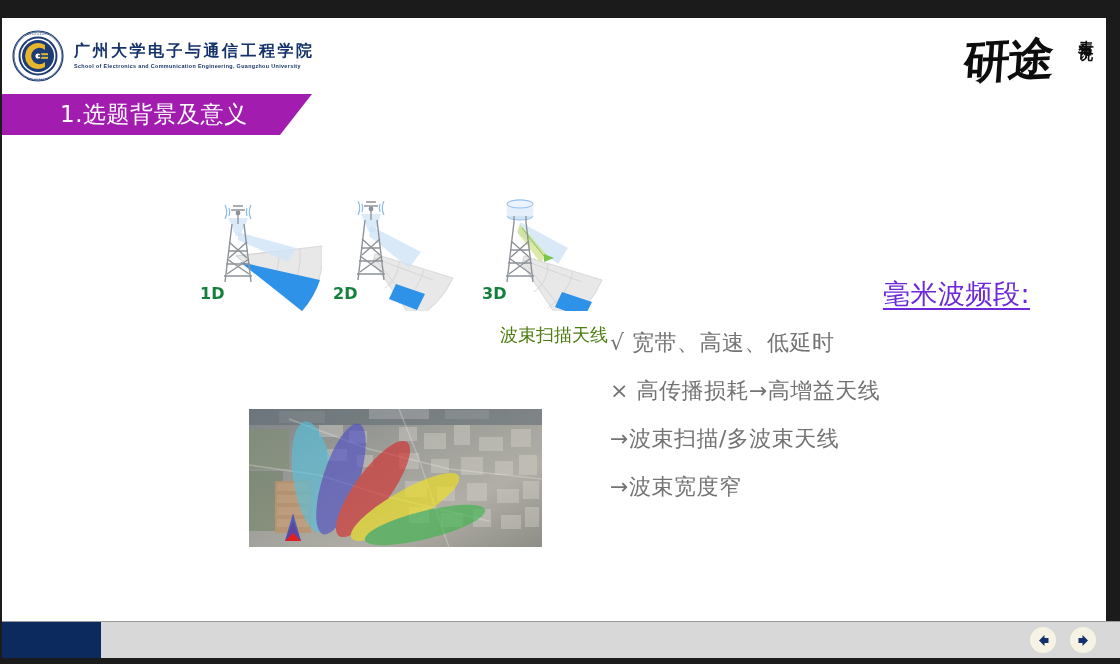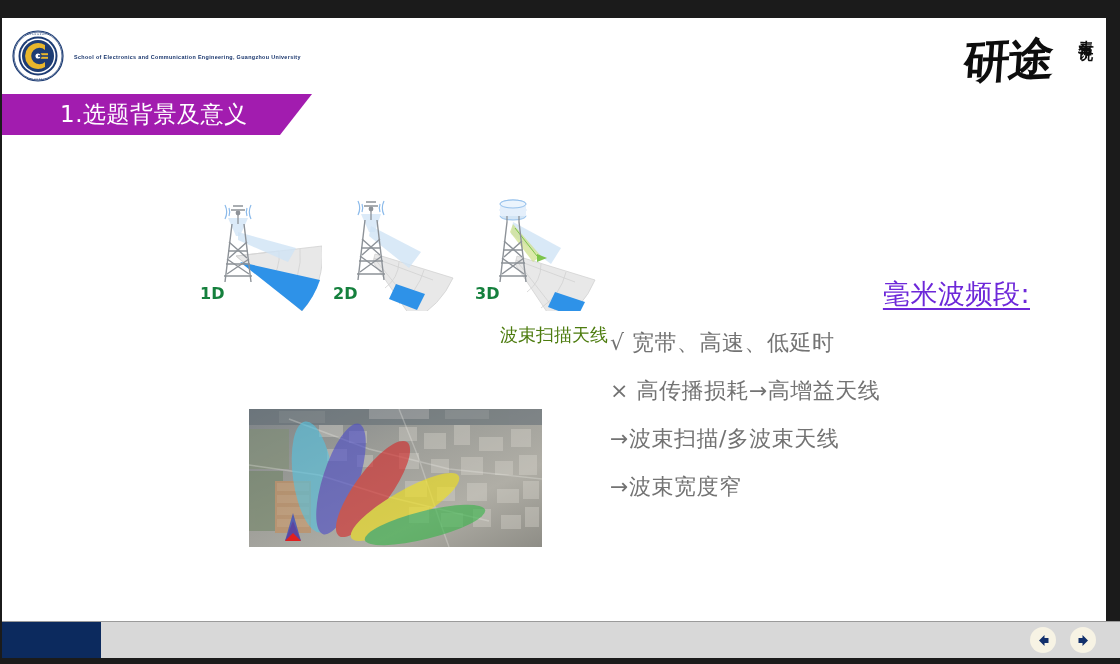--- a/index.html
+++ b/index.html
@@ -192,20 +192,21 @@
             <rect x="25" y="23.2" width="11" height="5.6" fill="#e8b62c"></rect>
             <circle cx="26" cy="26" r="3.1" fill="#ffffff" stroke="#1d3c74" stroke-width="1.1"></circle>
             <rect x="26" y="25.2" width="13" height="1.6" fill="#1d3c74"></rect>
             <g fill="#1d3c74" font-size="2.4" font-family="DejaVu Sans, sans-serif">
               <text x="26" y="5.4" text-anchor="middle">G U A N G Z H O U</text>
               <text x="26" y="49.6" text-anchor="middle">U N I V E R S I T Y</text>
             </g>
           </svg>
         </div>
         <div class="uni-text">
+          <div class="uni-cn">广州大学电子与通信工程学院</div>
           <div class="uni-en">School of Electronics and Communication Engineering, Guangzhou University</div>
         </div>
       </div>
 
       <div class="brand-calli">
         <div class="calli-main">研途</div>
         <div class="calli-sub">青年说</div>
       </div>
     </div>
 
@@ -271,21 +272,21 @@
             <path d="M37 8 A12 12 0 0 1 37 16"></path>
             <path d="M55 8 A12 12 0 0 0 55 16"></path>
             <path d="M33 5 A16 16 0 0 1 33 19"></path>
             <path d="M59 5 A16 16 0 0 0 59 19"></path>
           </g>
           <circle cx="46" cy="13" r="2.4" fill="#8d9298"></circle>
         </svg>
         <span class="lbl">2D</span>
       </div>
 
-      <div class="tower-cell" style="left:275px">
+      <div class="tower-cell" style="left:282px">
         <svg viewBox="0 0 130 115" width="130" height="115">
           <g transform="translate(44,54)">
             <path d="M6 6 L84 30 A88 88 0 0 1 44 74 L4 14 Z" fill="#e8e8e8"></path>
             <path d="M6 6 L84 30 A88 88 0 0 1 44 74 L4 14 Z" fill="none" stroke="#d2d2d2" stroke-width="0.8"></path>
             <path d="M30 14 A34 34 0 0 1 16 42 M55 22 A60 60 0 0 1 30 58" stroke="#d2d2d2" stroke-width="0.8" fill="none"></path>
             <path d="M5 10 L64 32 M5 10 L44 60" stroke="#d2d2d2" stroke-width="0.8" fill="none"></path>
             <path d="M44 42 L74 52 L66 68 L37 57 Z" fill="#2e92e8"></path>
           </g>
           <path d="M46 26 L94 52 L84 68 L44 38 Z" fill="#cfe3f5" opacity="0.8"></path>
           <path d="M46 28 L74 60 L66 66 L43 36 Z" fill="#cfe08a" opacity="0.72"></path>

